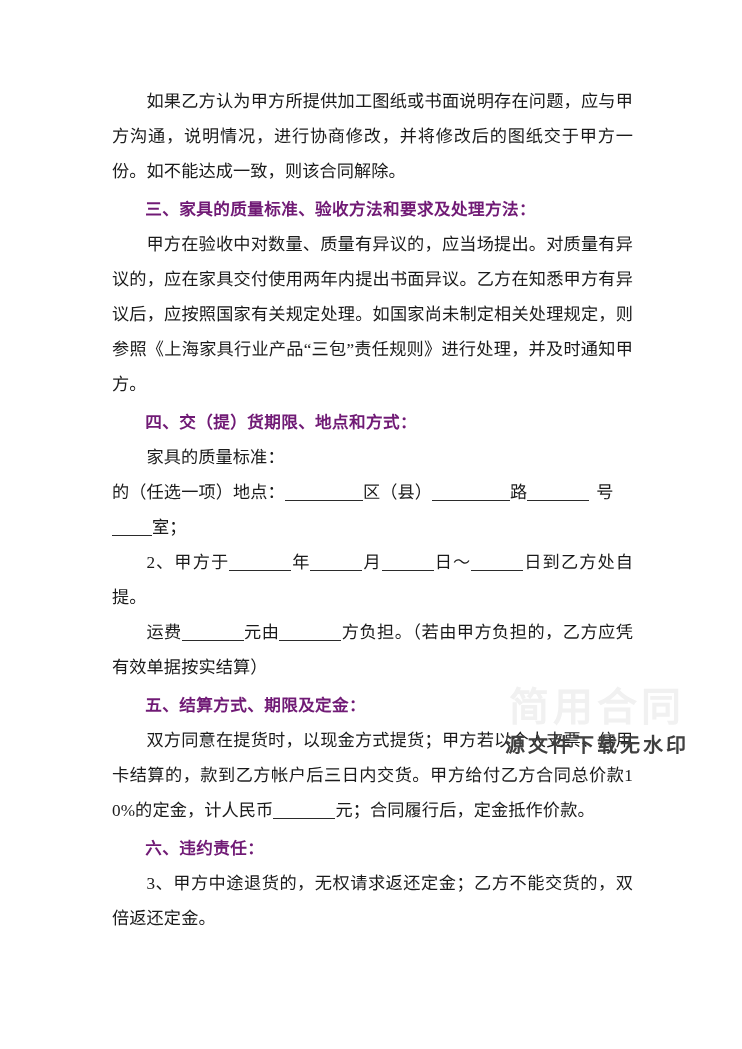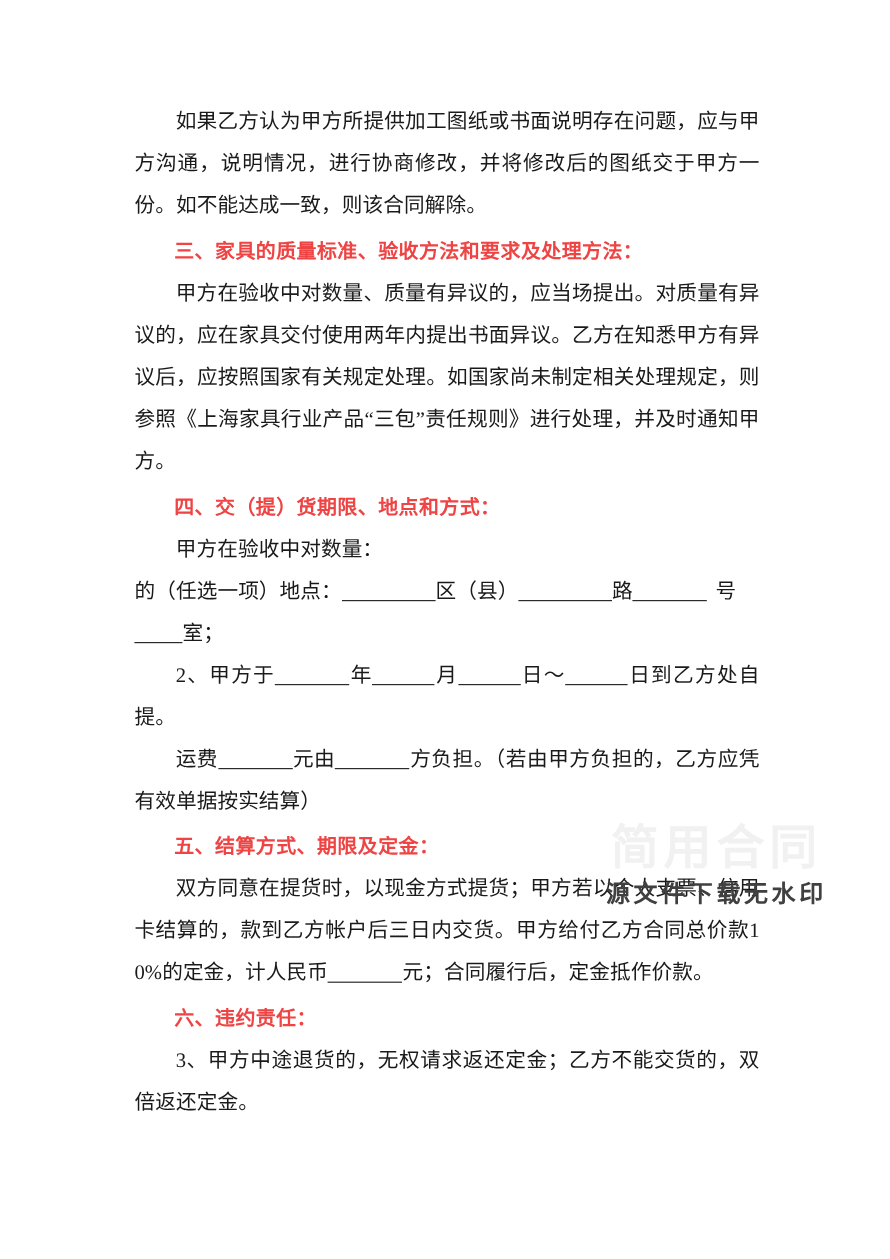--- a/index.html
+++ b/index.html
@@ -49,21 +49,21 @@
   }
   .para.noindent {
     text-indent: 0;
   }
 
   .heading {
     font-family: "DejaVu Sans", "Liberation Sans", sans-serif;
     font-size: 16.6px;
     font-weight: bold;
     line-height: 35px;
-    color: #ef4444;
+    color: #701a75;
     margin: 0;
     text-indent: 2em;
     letter-spacing: 0.4px;
   }
 
   .gap-s { height: 3px; }
 
   
   .blank {
     display: inline-block;
@@ -120,21 +120,21 @@
 
     <p class="heading">三、家具的质量标准、验收方法和要求及处理方法：</p>
 
 
     <p class="para indent">甲方在验收中对数量、质量有异议的，应当场提出。对质量有异议的，应在家具交付使用两年内提出书面异议。乙方在知悉甲方有异议后，应按照国家有关规定处理。如国家尚未制定相关处理规定，则参照《上海家具行业产品“三包”责任规则》进行处理，并及时通知甲方。</p>
 
     <div class="gap-s"></div>
 
     <p class="heading">四、交（提）货期限、地点和方式：</p>
 
-    <p class="para indent">甲方在验收中对数量：</p>
+    <p class="para indent">家具的质量标准：</p>
 
 
     <p class="para noindent"><span>的（任选一项）地点：</span><span class="blank b-xl"></span><span>区（县）</span><span class="blank b-xl"></span><span>路</span><span class="blank b-lg"></span><span class="sp"></span><span>号</span></p>
 
     <p class="para noindent"><span class="blank b-sm"></span><span>室；</span></p>
 
     <p class="para indent"><span>2、甲方于</span><span class="blank b-lg"></span><span>年</span><span class="blank b-md"></span><span>月</span><span class="blank b-md"></span><span>日～</span><span class="blank b-md"></span><span>日到乙方处自提。</span></p>
 
     <p class="para indent"><span>运费</span><span class="blank b-lg"></span><span>元由</span><span class="blank b-lg"></span><span>方负担。（若由甲方负担的，乙方应凭有效单据按实结算）</span></p>
 

